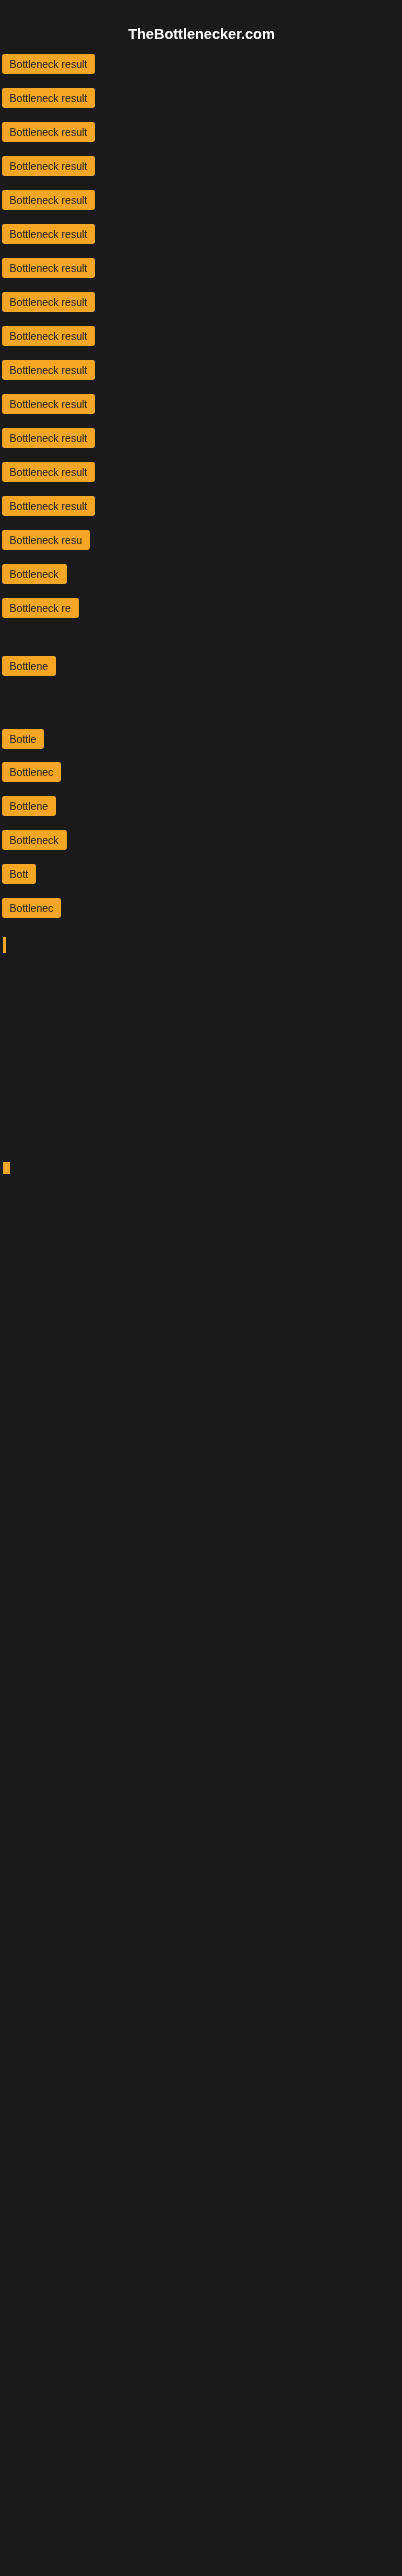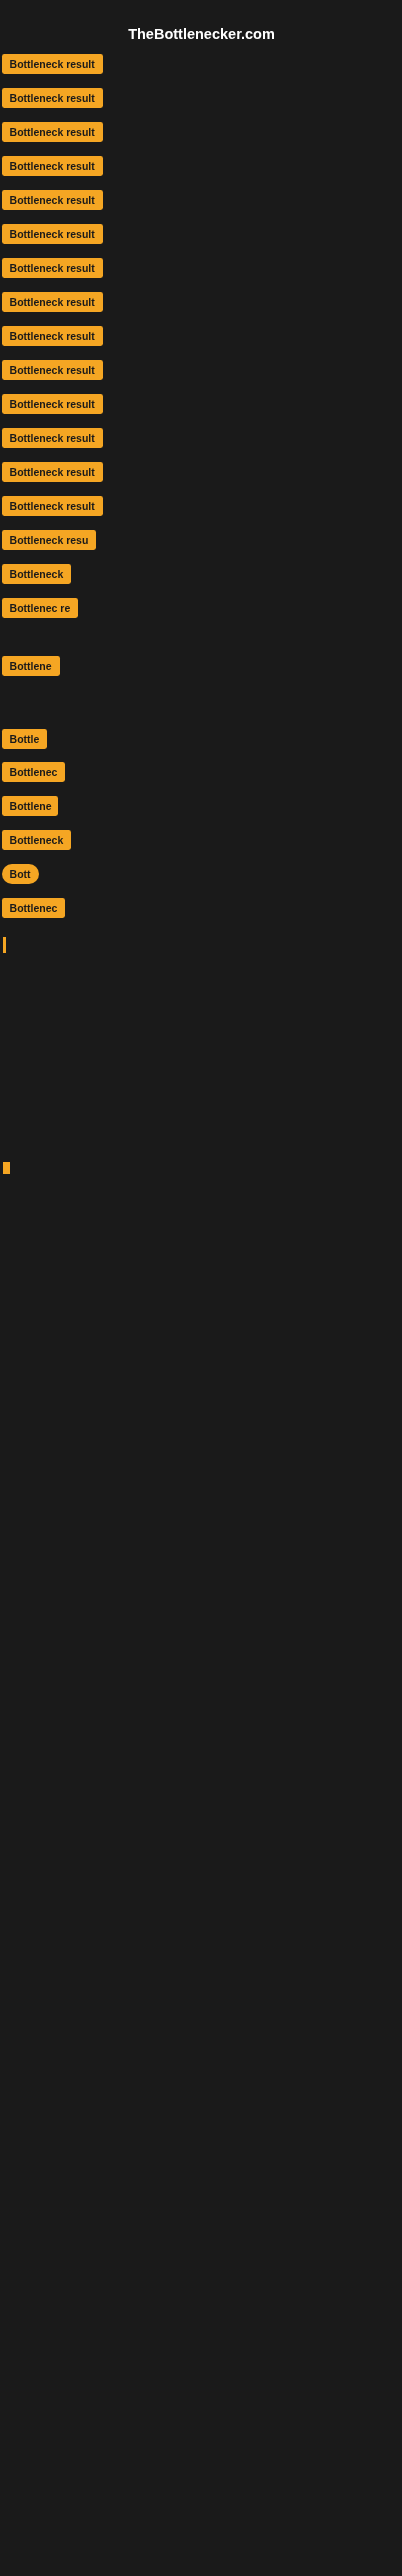--- a/index.html
+++ b/index.html
@@ -27,21 +27,21 @@
     }
 
     .bottleneck-items-container {
       padding: 0 0 16px 0;
     }
 
     .bottleneck-badge {
       background-color: #f5a623;
       color: #1a1a1a;
       font-size: 10.5px;
-      font-weight: bold;
+      font-weight: normal;
       padding: 4px 8px;
       border-radius: 2.4px;
       display: inline-block;
       white-space: nowrap;
       overflow: hidden;
     }
 
     .row {
       display: block;
       padding: 4.8px 1.6px;
@@ -170,21 +170,21 @@
   </div>
 
   <div class="row">
     <span class="bottleneck-badge" style="max-width:71px; overflow:hidden;">
       <span>Bottleneck</span>
     </span>
   </div>
 
   <div class="row">
     <span class="bottleneck-badge" style="max-width:87px; overflow:hidden;">
-      <span>Bottlenec re</span>
+      <span>Bottleneck re</span>
     </span>
   </div>
 
   <div class="row">
     <span class="bottleneck-badge" style="max-width:64px; overflow:hidden;margin-top:24px;">
       <span>Bottlene</span>
     </span>
   </div>
 
   <div class="row">
@@ -205,21 +205,21 @@
     </span>
   </div>
 
   <div class="row">
     <span class="bottleneck-badge" style="max-width:71px; overflow:hidden;">
       <span>Bottleneck</span>
     </span>
   </div>
 
   <div class="row">
-    <span class="bottleneck-badge" style="max-width:39px; overflow:hidden;border-radius:10px;">
+    <span class="bottleneck-badge" style="max-width:39px; overflow:hidden;">
       <span>Bott</span>
     </span>
   </div>
 
   <div class="row">
     <span class="bottleneck-badge" style="max-width:68px; overflow:hidden;">
       <span>Bottlenec</span>
     </span>
   </div>
 

